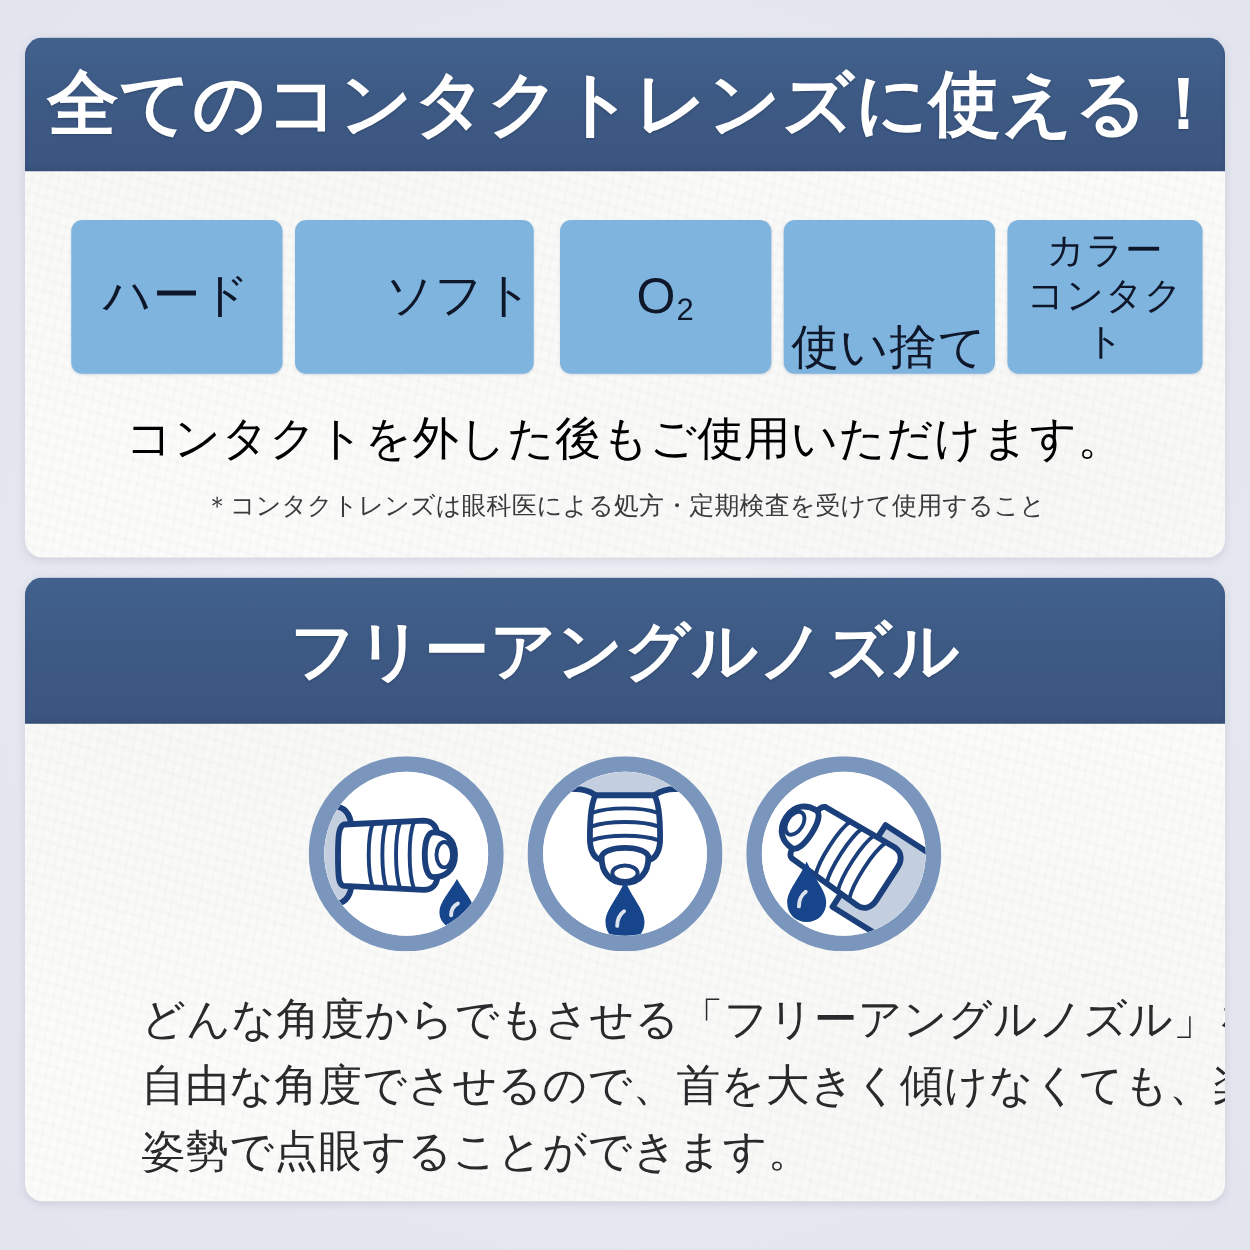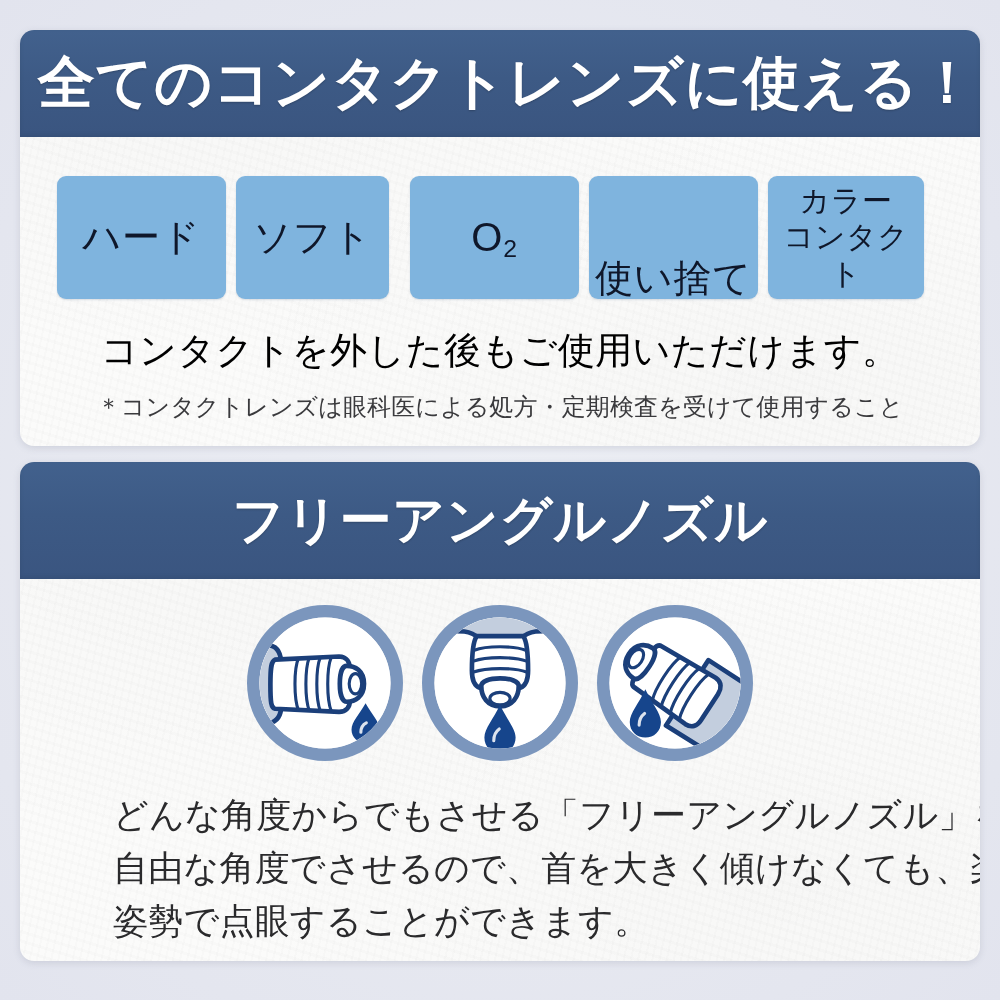--- a/index.html
+++ b/index.html
@@ -95,21 +95,21 @@
     font-family: "Liberation Sans", "DejaVu Sans", sans-serif;
     font-weight: 400;
     font-size: 38px;
     line-height: 1.08;
     letter-spacing: 0.02em;
     box-shadow: 0 1px 2px rgba(60,90,130,0.18);
     flex: 0 0 auto;
     box-sizing: border-box;
   }
   .tag-hard  { width: 169px; }
-  .tag-soft  { width: 153px; }
+  .tag-soft  { width: 191px; justify-content: flex-end; }
   .tag-o2    { width: 169px; font-size: 40px; margin-left: 11px; }
   .tag-dispo { width: 169px; align-items: flex-end; }
   .tag-color { width: 156px; font-size: 30px; line-height: 1.22; text-align: center; }
   .tag-o2 sub { font-size: 0.62em; vertical-align: baseline; position: relative; top: 0.23em; }
 
   
   #lens-main {
     position: relative;
     z-index: 2;
     text-align: center;
@@ -118,21 +118,21 @@
     color: #000000;
     margin-top: 27px;
     letter-spacing: 0.01em;
     white-space: nowrap;
   }
   #lens-note {
     position: relative;
     z-index: 2;
     text-align: center;
     font-family: "Liberation Serif", "DejaVu Serif", serif;
-    font-size: 24px;
+    font-size: 20px;
     color: #3a3a3d;
     margin-top: 15px;
     letter-spacing: 0.005em;
     white-space: nowrap;
   }
 
   
   #icon-row {
     position: relative;
     z-index: 2;

